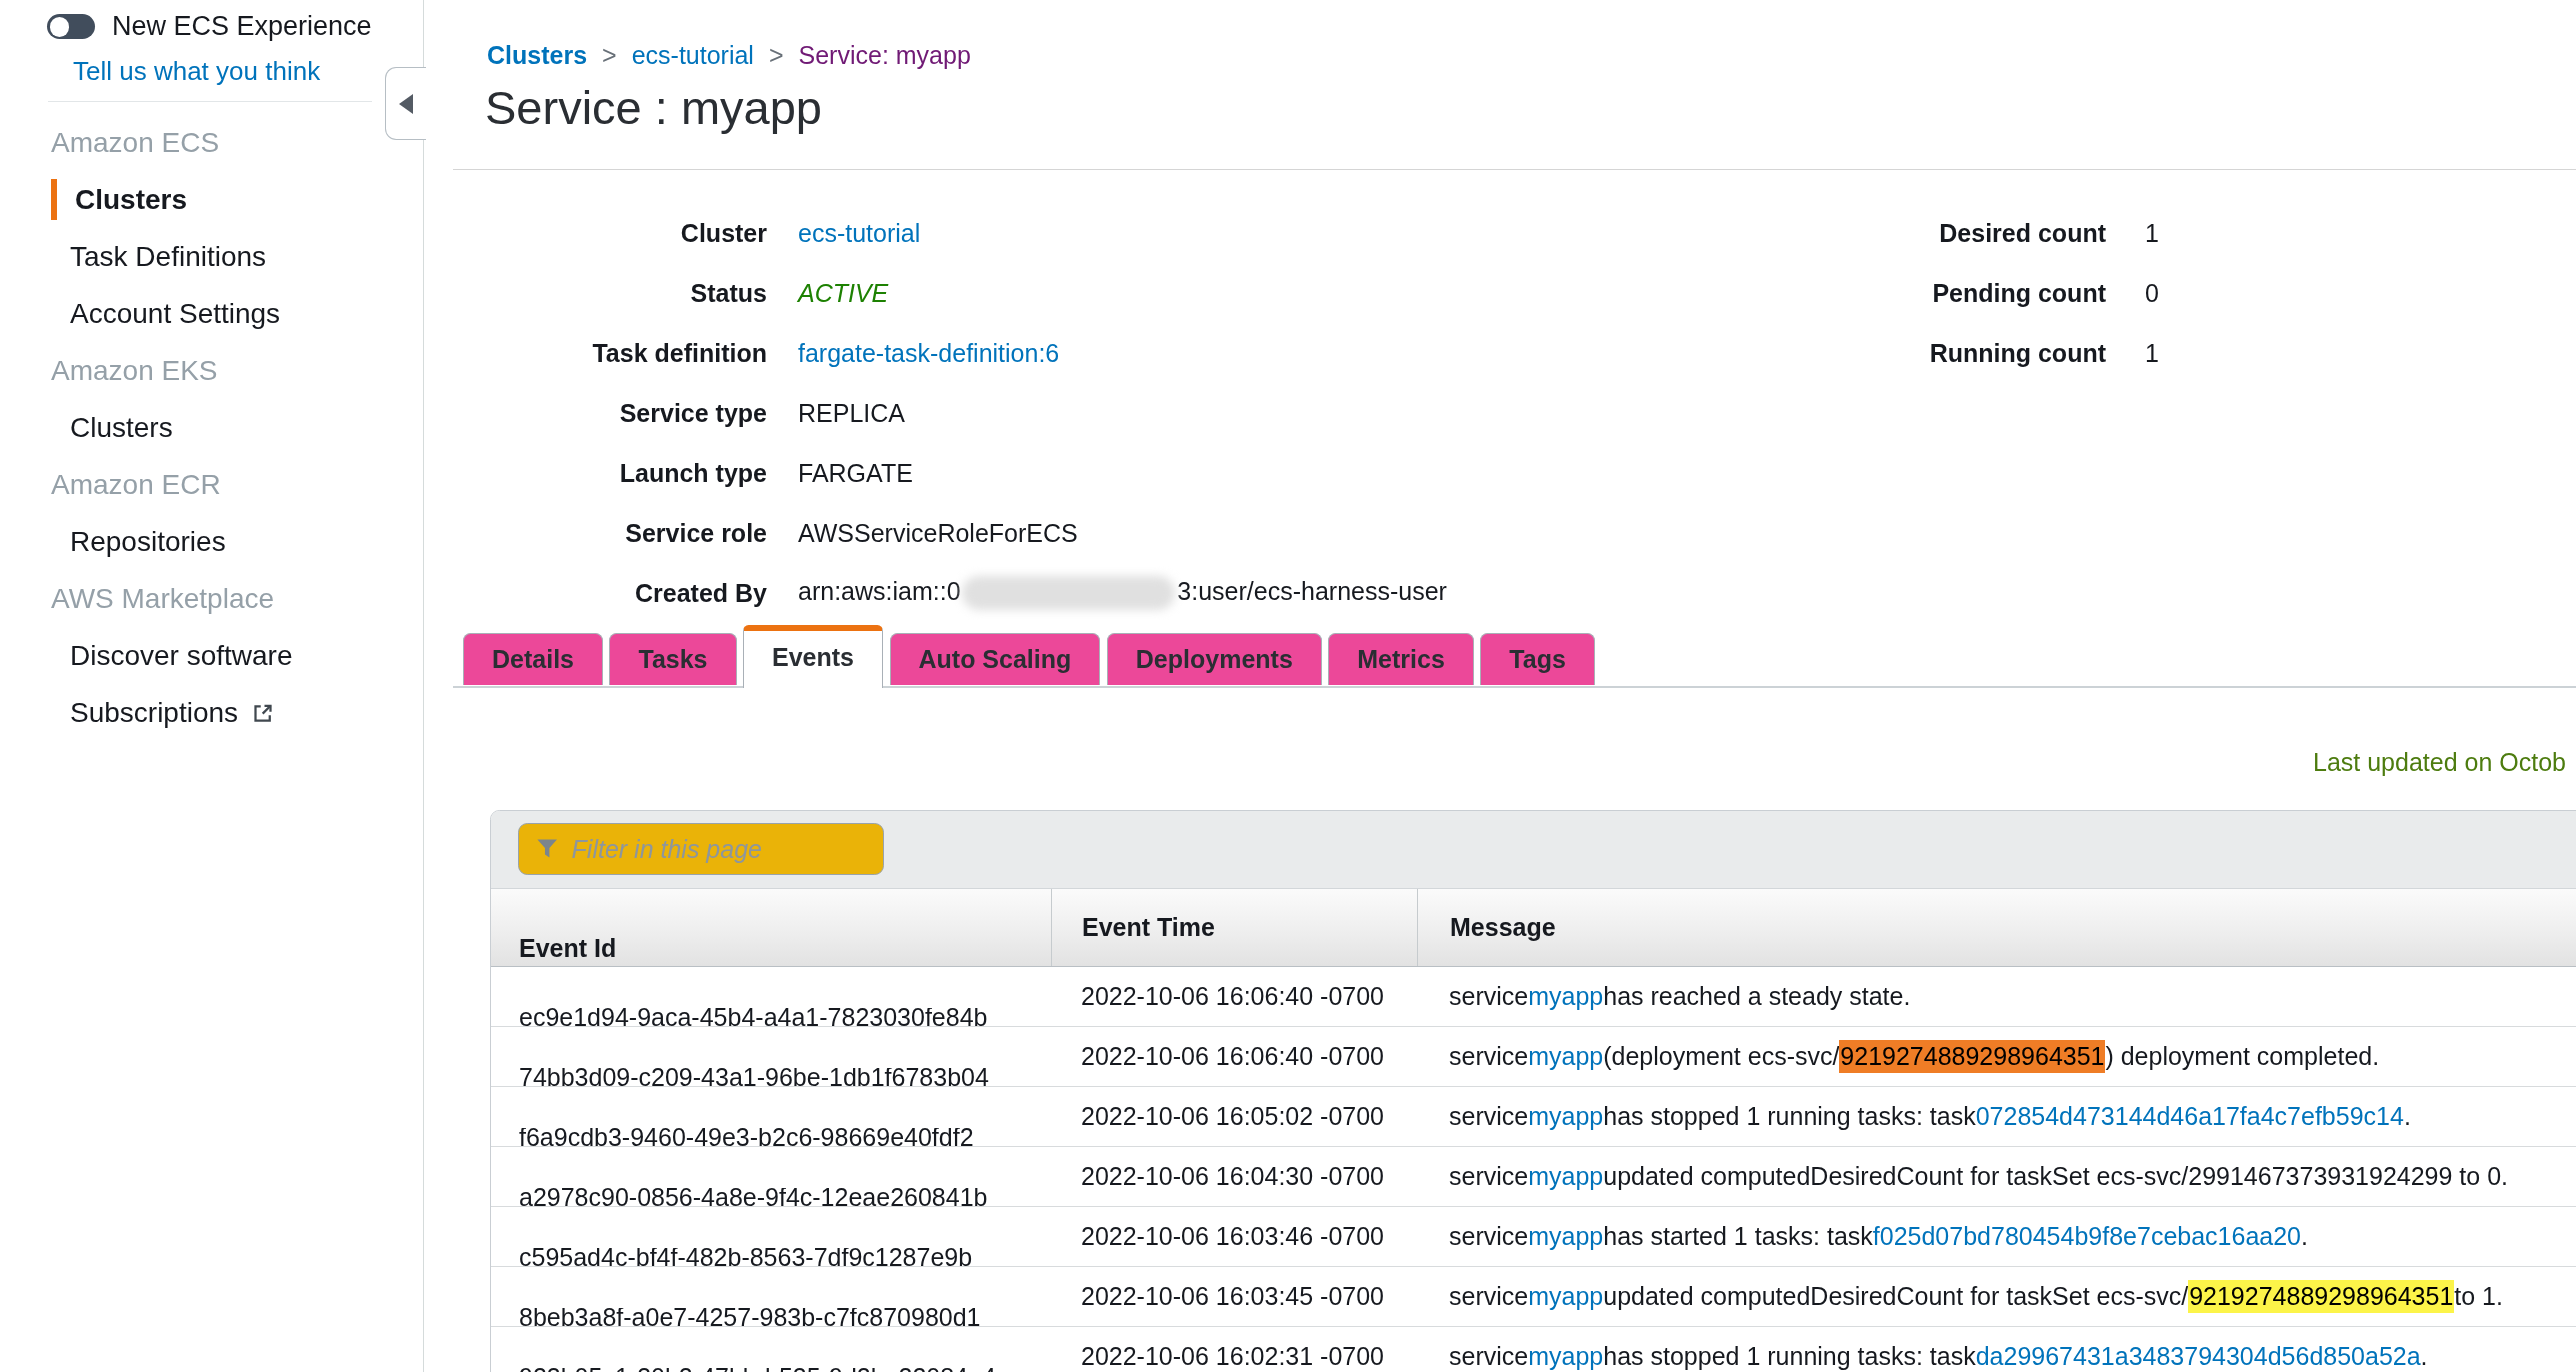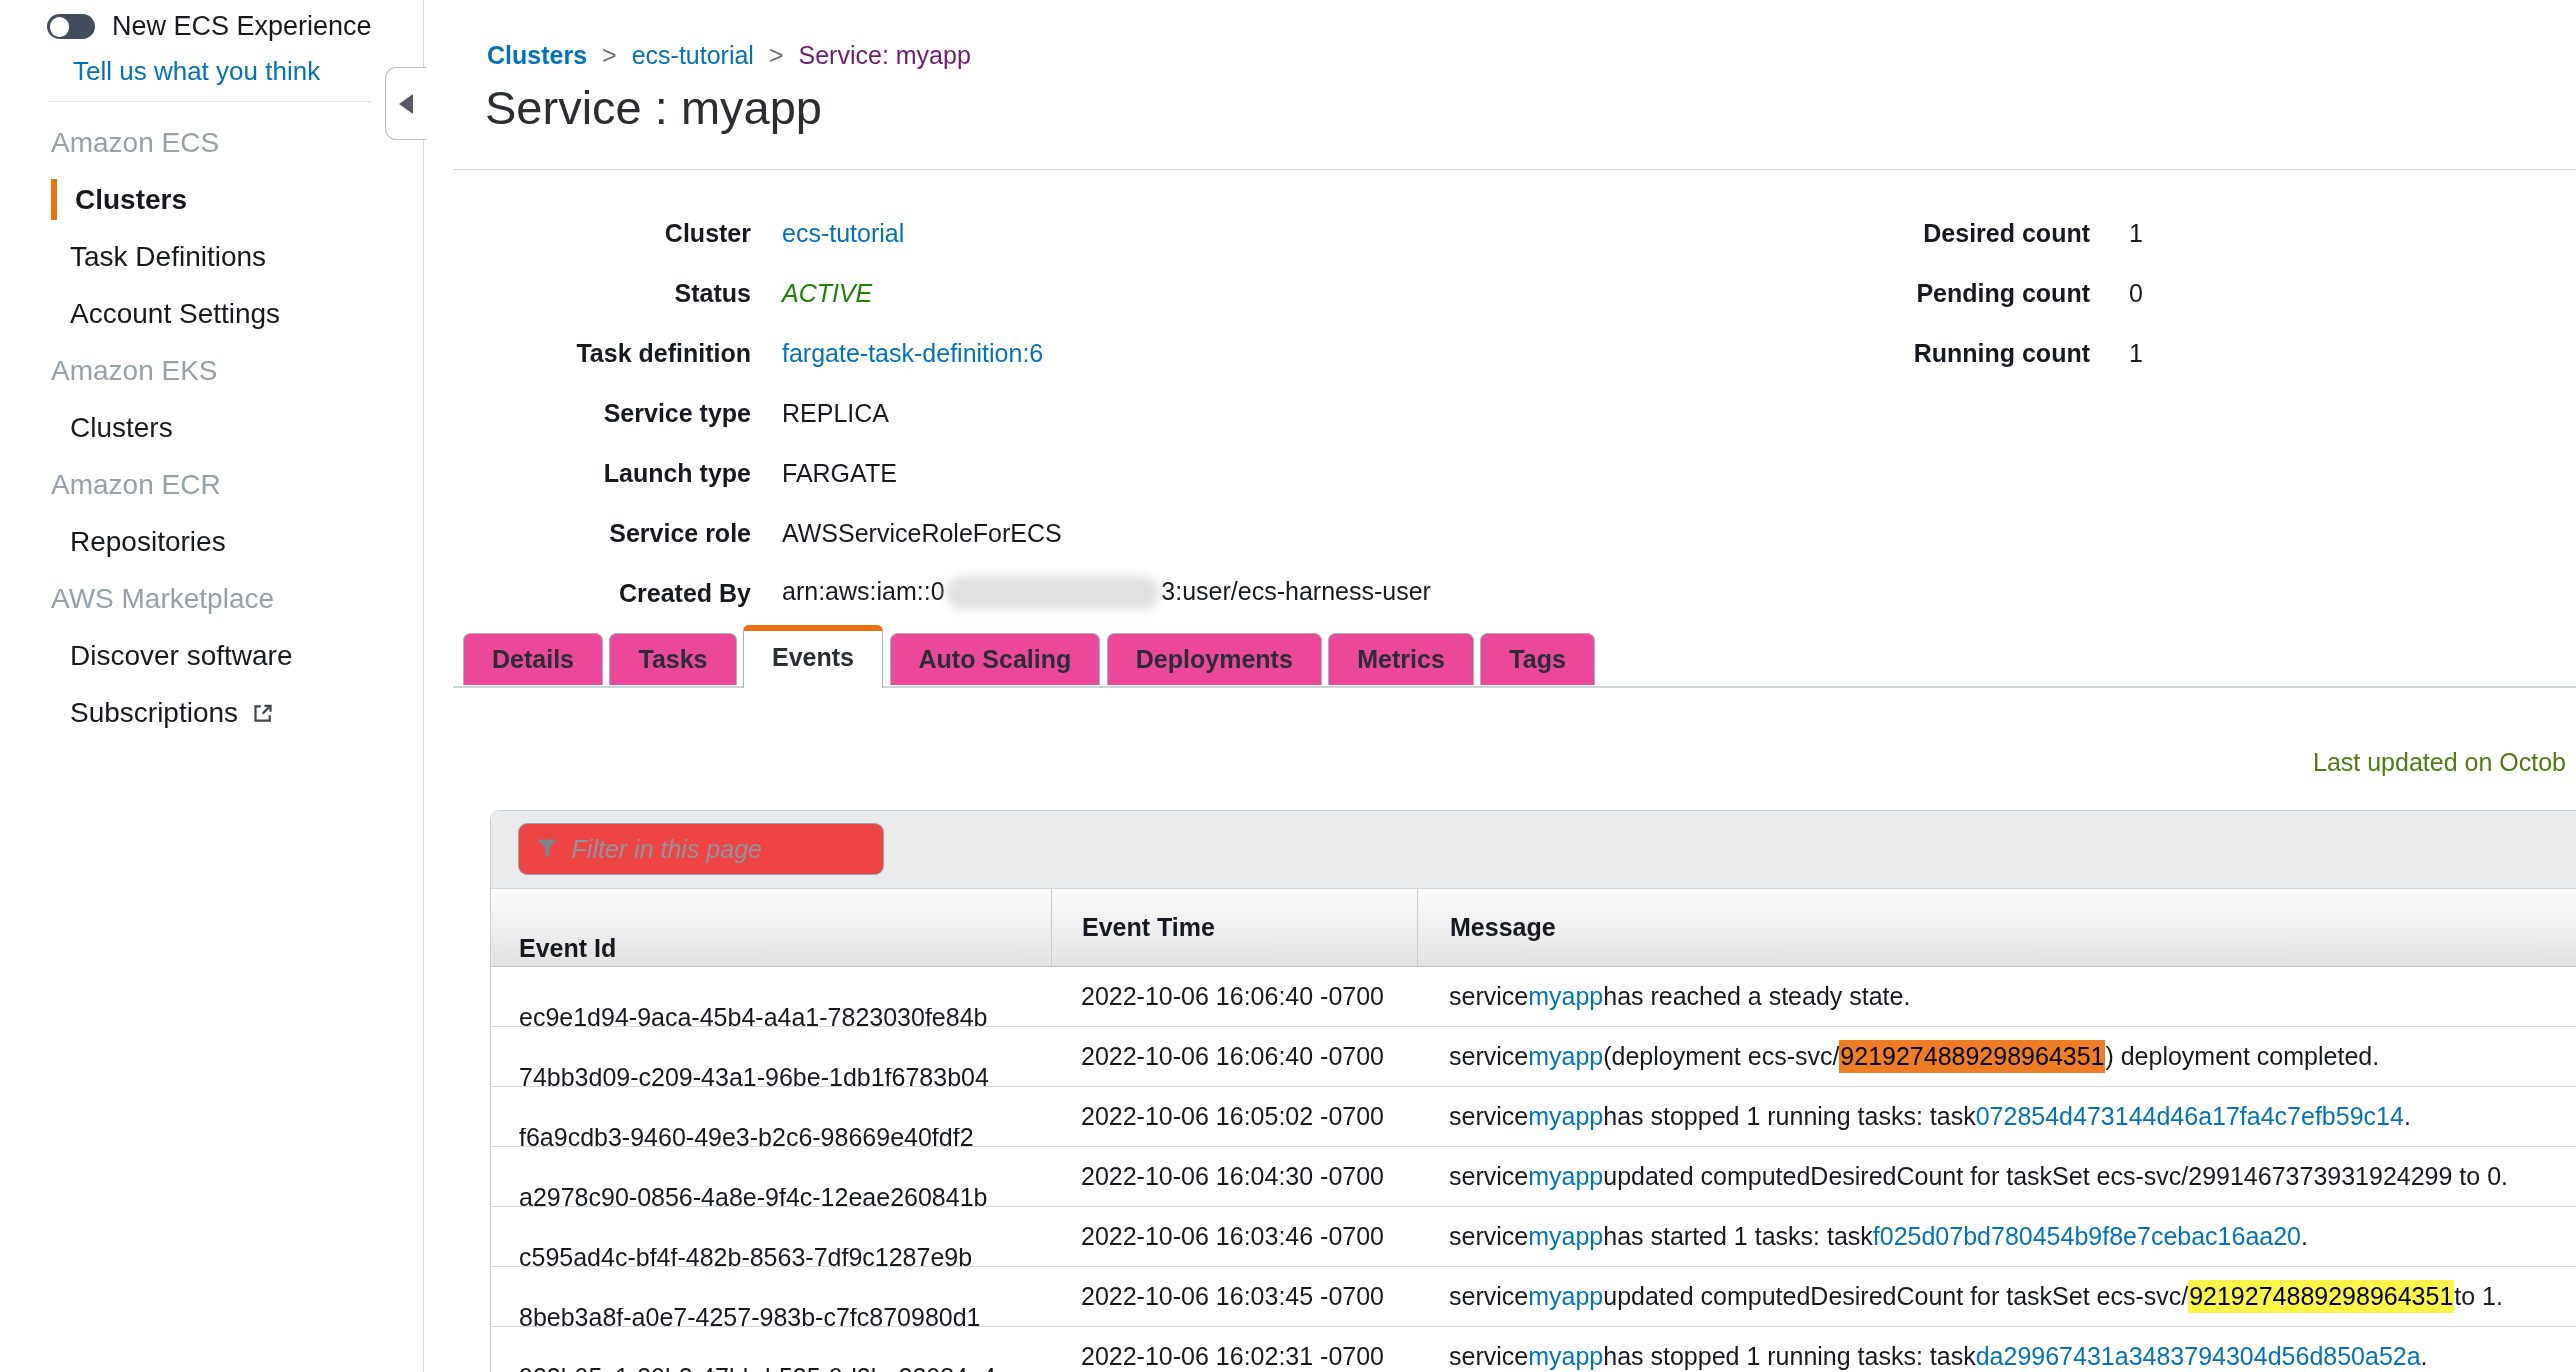--- a/index.html
+++ b/index.html
@@ -33,21 +33,21 @@
   .breadcrumb { position:absolute; left:62px; top:41px; font-size:25px; white-space:nowrap; }
   .crumb-link { color:var(--link); cursor:pointer; }
   .crumb-link.bold { font-weight:bold; }
   .crumb-current { color:#701a75; }
   .crumb-sep { color:#687078; margin:0 15px; }
   .title { position:absolute; left:60px; top:80px; margin:0; font-size:47px; font-weight:400; color:#2a2e33; white-space:nowrap; }
   .title-divider { position:absolute; left:28px; right:0; top:169px; height:0.9px; background:#d5d5d5; }
 
   .details-left { position:absolute; left:0; top:203px; }
   .details-right { position:absolute; left:1421px; top:203px; }
-  .d-row { display:flex; height:60px; align-items:center; font-size:25px; }
+  .d-row { display:flex; height:60px; align-items:center; font-size:25px;padding-left:16px; }
   .d-label { width:326px; text-align:right; font-weight:bold; color:#16191f; flex:0 0 auto; }
   .details-right .d-label { width:244px; }
   .d-value { margin-left:31px; white-space:nowrap; }
   .details-right .d-value { margin-left:39px; }
   .v-link { color:var(--link); cursor:pointer; }
   .v-status { color:var(--status-green);font-style:italic; }
   .redacted-blob { display:inline-block; width:213px; height:34px; background:#e0e0e0; border-radius:17px; vertical-align:middle; filter:blur(4.7px); margin:0 1.9px; }
 
   
   .tabs { position:absolute; left:38px; top:625px; display:flex; align-items:flex-start; z-index:2; }
@@ -57,21 +57,21 @@
   .tab.active { margin-top:0; height:63px; line-height:52px; background:#fff;
     border-top:6.5px solid var(--accent); border-radius:5.6px 5.6px 0 0; }
   .tabs-underline { position:absolute; left:28px; right:0; top:686px; height:1.9px; background:#ccd2d6; z-index:1; }
 
   .last-updated { position:absolute; left:1888px; top:748px; font-size:25px; color:#4d7c0f; white-space:nowrap; }
 
   
   .card { position:absolute; left:65px; top:810px; right:-11.2px; height:597px;
     border:0.9px solid #c9ced3; border-radius:9.3px 0 0 0; box-sizing:border-box; background:#fff; overflow:hidden; z-index:2; }
   .filter-bar { height:78px; background:#e9ebec; border-bottom:0.9px solid #d3d7da; box-sizing:border-box; padding:12px 0 0 27px; }
-  .filter-box { width:366px; height:52px; background:#ef4444; border:0.9px solid #99a3ab; border-radius:9.3px;
+  .filter-box { width:366px; height:52px; background:#eab308; border:0.9px solid #99a3ab; border-radius:9.3px;
     display:flex; align-items:center; padding-left:17px; box-sizing:border-box; }
   .funnel { flex:0 0 auto; margin-right:11.2px; }
   .filter-box input { flex:1; border:none; outline:none; background:transparent; font-family:"Liberation Sans", sans-serif;
     font-size:25px; font-style:italic; color:#16191f; }
   .filter-box input::placeholder { color:#8d969e; font-style:italic; opacity:1; }
 
   .thead { display:flex; height:78px; background:linear-gradient(180deg,#fbfbfb 0%,#ededed 60%,#e2e2e2 100%);
     border-bottom:1.9px solid #b9bfc4; font-weight:bold; font-size:25px; box-sizing:border-box; }
   .c1 { width:560px; flex:0 0 auto; padding-left:28px; box-sizing:border-box; display:flex; align-items:center;margin-top:41px; }
   .c2 { width:366px; flex:0 0 auto; padding-left:30px; box-sizing:border-box; display:flex; align-items:center; }

